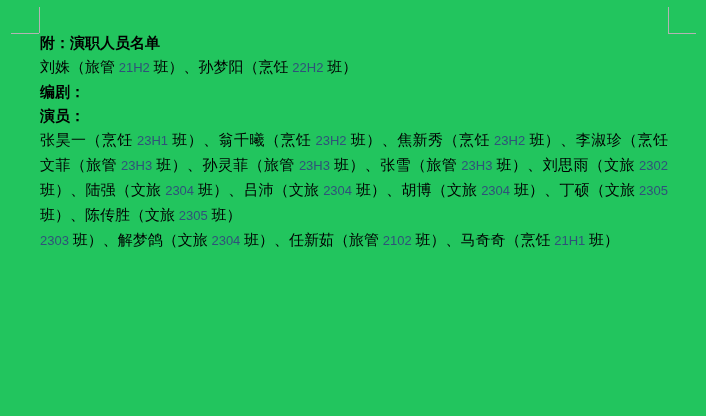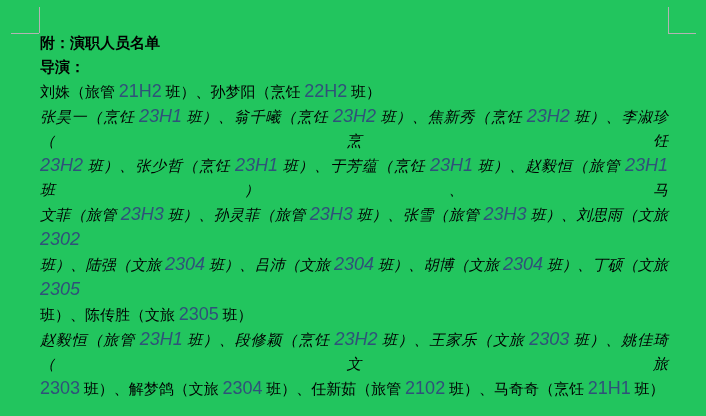--- a/index.html
+++ b/index.html
@@ -36,41 +36,39 @@
   .line {
     min-height: 24px;
   }
   .line.heading {
     font-weight: bold;
   }
   .line.justify {
     text-align: justify;
     text-align-last: justify;
     text-justify: inter-character;
-    font-style: italic;
   }
   .code {
     color: var(--code-color, #30517a);
     font-family: "Liberation Sans", "DejaVu Sans", sans-serif;
-    font-size: 18px;
+    font-size: 13px;
   }
 </style>
 </head>
 <body>
 
 <div class="page">
   <div class="crop crop-tl-v"></div>
   <div class="crop crop-tl-h"></div>
   <div class="crop crop-tr-v"></div>
   <div class="crop crop-tr-h"></div>
   <div class="doc">
       <div class="line heading"><span>附：演职人员名单</span></div>
-      <div class="line heading"><span>导演：</span></div>
       <div class="line"><span>刘姝（旅管 </span><span class="code">21H2</span><span> 班）、孙梦阳（烹饪 </span><span class="code">22H2</span><span> 班）</span></div>
+      <div class="line heading"><span>编剧：</span></div>
+      <div class="line heading"><span>演员：</span></div>
       <div class="line justify"><span>张昊一（烹饪 </span><span class="code">23H1</span><span> 班）、翁千曦（烹饪 </span><span class="code">23H2</span><span> 班）、焦新秀（烹饪 </span><span class="code">23H2</span><span> 班）、李淑珍（烹饪</span></div>
-      <div class="line justify"><span class="code">23H2</span><span> 班）、张少哲（烹饪 </span><span class="code">23H1</span><span> 班）、于芳蕴（烹饪 </span><span class="code">23H1</span><span> 班）、赵毅恒（旅管 </span><span class="code">23H1</span><span> 班）、马</span></div>
       <div class="line justify"><span>文菲（旅管 </span><span class="code">23H3</span><span> 班）、孙灵菲（旅管 </span><span class="code">23H3</span><span> 班）、张雪（旅管 </span><span class="code">23H3</span><span> 班）、刘思雨（文旅 </span><span class="code">2302</span></div>
       <div class="line justify"><span>班）、陆强（文旅 </span><span class="code">2304</span><span> 班）、吕沛（文旅 </span><span class="code">2304</span><span> 班）、胡博（文旅 </span><span class="code">2304</span><span> 班）、丁硕（文旅 </span><span class="code">2305</span></div>
       <div class="line"><span>班）、陈传胜（文旅 </span><span class="code">2305</span><span> 班）</span></div>
-      <div class="line justify"><span>赵毅恒（旅管 </span><span class="code">23H1</span><span> 班）、段修颖（烹饪 </span><span class="code">23H2</span><span> 班）、王家乐（文旅 </span><span class="code">2303</span><span> 班）、姚佳琦（文旅</span></div>
       <div class="line"><span class="code">2303</span><span> 班）、解梦鸽（文旅 </span><span class="code">2304</span><span> 班）、任新茹（旅管 </span><span class="code">2102</span><span> 班）、马奇奇（烹饪 </span><span class="code">21H1</span><span> 班）</span></div>
     </div>
 </div>
 
 </body></html>

